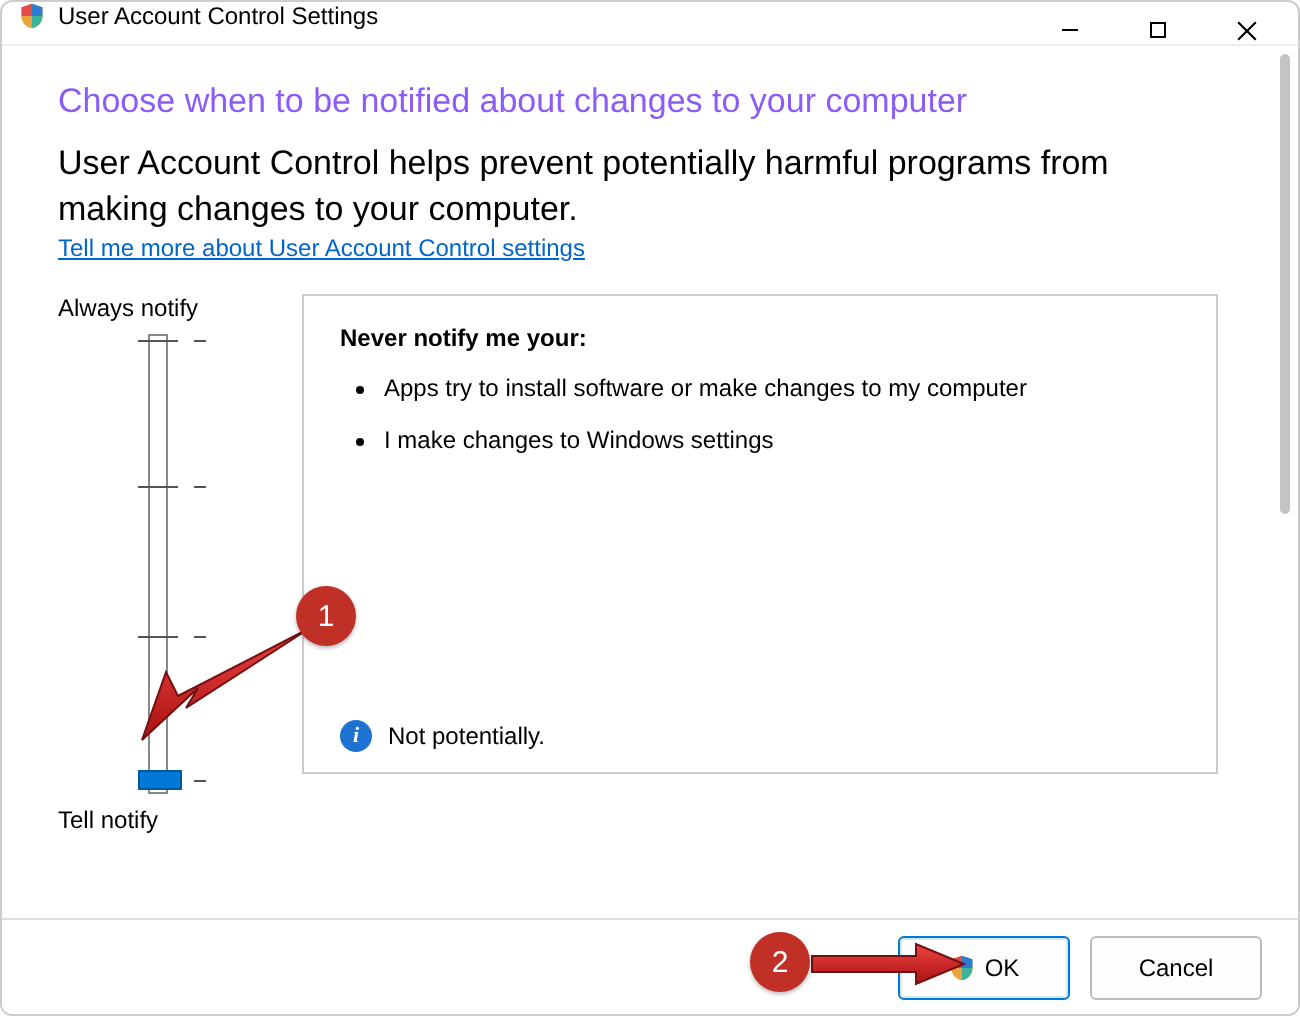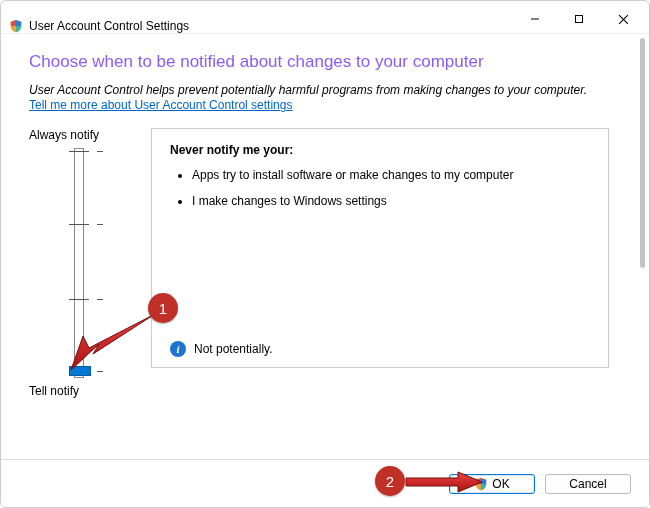--- a/index.html
+++ b/index.html
@@ -17,23 +17,23 @@
   .window {
     border: 1px solid #ccc;
     width: 650px;
     height: 508px;
     display: flex;
     flex-direction: column;
     border-radius: 6px;
     overflow: hidden;
   }
   .titlebar {
-    height: 33px;
-    display: flex;
-    align-items: flex-end;
+    height: 22px;
+    display: flex;
+    align-items: flex-start;
     padding: 0 4px 0 8px;
     border-bottom: 1px solid #eee;
   }
   .titlebar .title {
     flex: 1;
     font-size: 12px;
     display: flex;
     align-items: center;
     gap: 6px;
   }
@@ -65,21 +65,21 @@
     width: 5px; height: 230px;
     background: #c4c4c4;
     border-radius: 3px;
   }
   h1.heading {
     color: #8b5cf6;
     font-weight: 400;
     font-size: 17px;
     margin: 4px 0 10px 0;
   }
-  .desc { font-size: 12px; line-height: 1.35; font-style: italic; }
+  .desc { font-size: 17px; line-height: 1.35; }
   a.learn {
     color: #0066cc;
     text-decoration: underline;
   }
   .body-row {
     display: flex;
     margin-top: 16px;
     gap: 22px;
   }
   .slider-col {
@@ -160,21 +160,21 @@
     height: 48px;
     display: flex;
     align-items: center;
     justify-content: flex-end;
     gap: 10px;
     padding: 0 18px;
     background: #fff;
   }
   .btn {
     min-width: 86px;
-    height: 20px;
+    height: 32px;
     border: 1px solid #bbb;
     border-radius: 3px;
     background: #fdfdfd;
     font-size: 12px;
     display: flex;
     align-items: center;
     justify-content: center;
     gap: 4px;
     padding: 0 10px;
   }

